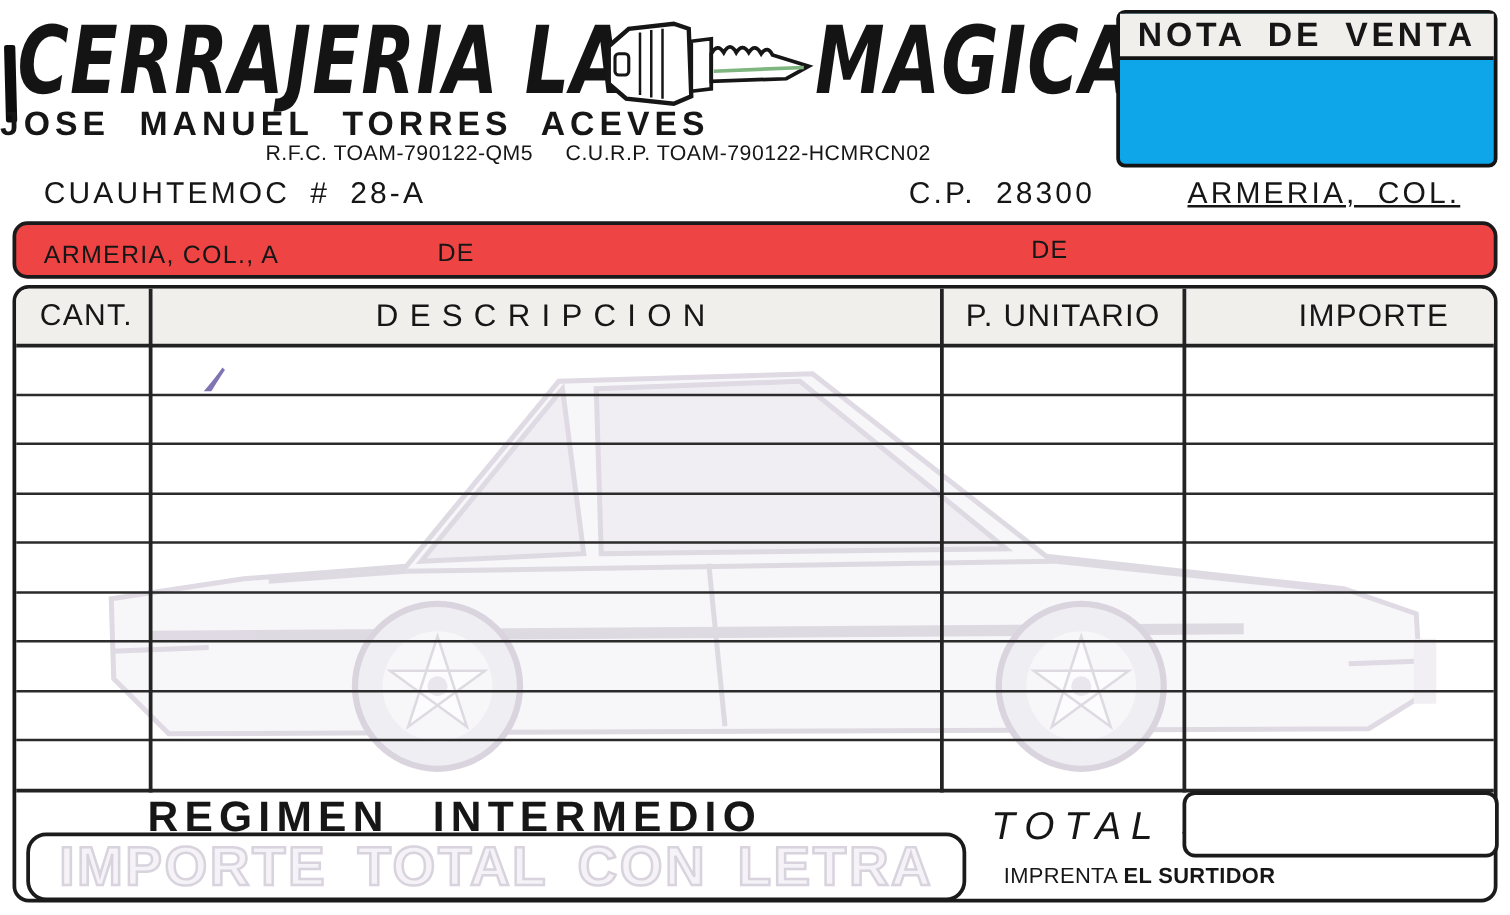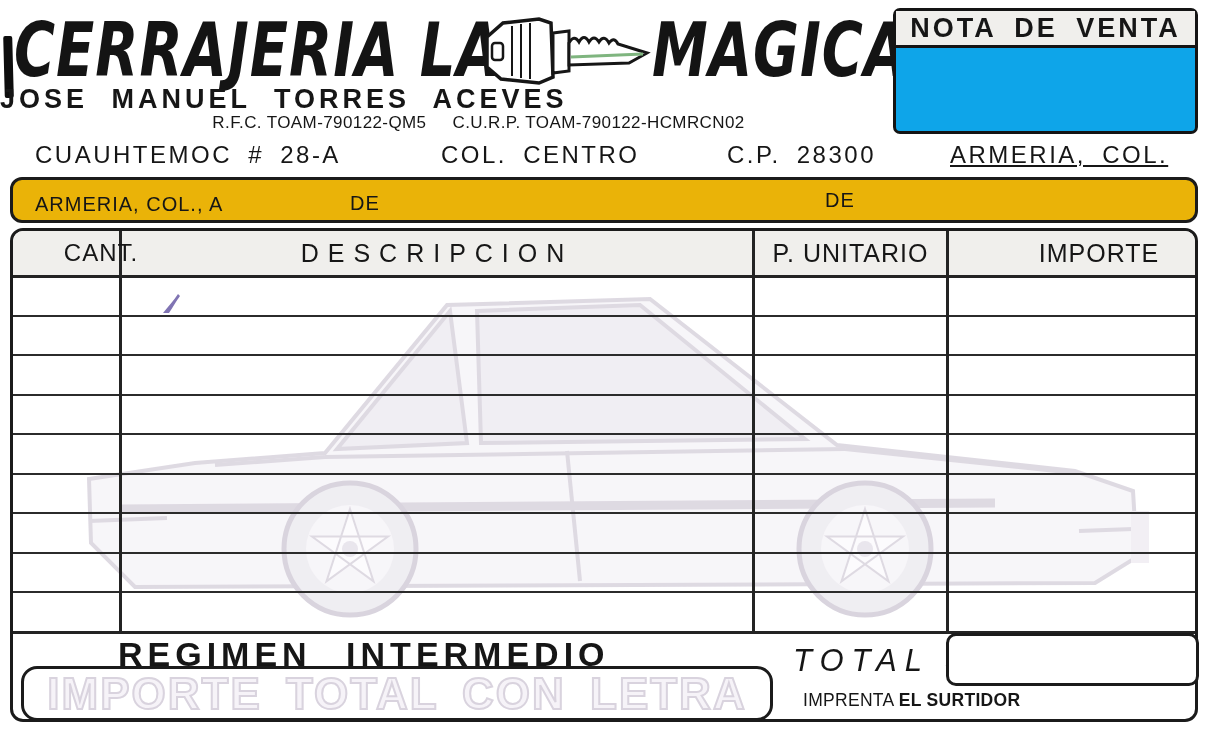--- a/index.html
+++ b/index.html
@@ -27,30 +27,30 @@
 
   .nota-box{position:absolute;left:893px;top:8px;width:305px;height:126px;border:3px solid #141414;border-radius:7px;background:#0ea5e9;}
   .nota-title{height:37px;border-bottom:3px solid #141414;background:var(--header-fill);display:flex;align-items:center;justify-content:center;
               font-size:27px;font-weight:bold;letter-spacing:3px;word-spacing:8px;white-space:nowrap;}
   .nota-folio{height:86px;}
 
   
   .addr{position:absolute;top:141px;font-size:24px;letter-spacing:2.5px;word-spacing:7px;white-space:nowrap;}
 
   
-  .date-box{position:absolute;left:10px;top:177px;width:1188px;height:46px;border:3px solid #1b1b1b;border-radius:12px;background:#eab308;}
+  .date-box{position:absolute;left:10px;top:177px;width:1188px;height:46px;border:3px solid #1b1b1b;border-radius:12px;background:#ef4444;}
   .date-place{position:absolute;left:22px;top:13px;font-size:20px;letter-spacing:1px;}
   .date-de1{position:absolute;left:337px;top:12px;font-size:20px;letter-spacing:1px;}
   .date-de2{position:absolute;left:812px;top:9px;font-size:20px;letter-spacing:1px;}
 
   
   .main-box{position:absolute;left:10px;top:228px;width:1188px;height:494px;border:3px solid #1b1b1b;border-radius:13px;background:#fff;}
   .thead{position:absolute;left:0;top:0;width:100%;height:44px;background:var(--header-fill);border-radius:10px 10px 0 0;z-index:2;}
   .th{position:absolute;top:0;height:44px;display:flex;align-items:center;justify-content:center;font-size:25px;letter-spacing:1px;white-space:nowrap;z-index:3;}
-  .th.cant{left:0;width:112px;font-size:24px;margin-left:32px;}
+  .th.cant{left:0;width:112px;font-size:24px;}
   .th.desc{left:109px;width:630px;letter-spacing:9px;}
   .th.punit{left:742px;width:191px;text-align:right;}
   .th.importe{left:936px;width:300px;}
   .hline{position:absolute;left:0;width:100%;background:#232323;z-index:2;}
   .hline.head-bottom{top:44px;height:3px;}
   .hline.table-bottom{top:400px;height:3px;}
   .row-line{position:absolute;left:0;width:100%;height:2px;background:#2b2b2b;z-index:2;}
   .vline{position:absolute;top:0;width:3px;height:403px;background:#232323;z-index:2;}
   .v1{left:106px;} .v2{left:739px;} .v3{left:933px;}
 
@@ -95,21 +95,20 @@
     <span>R.F.C. TOAM-790122-QM5</span>
     <span>C.U.R.P. TOAM-790122-HCMRCN02</span>
   </div>
 
   <div class="nota-box">
     <div class="nota-title">NOTA DE VENTA</div>
     <div class="nota-folio"></div>
   </div>
 
   <div class="addr" style="left:35px;">CUAUHTEMOC # 28-A</div>
-  <div class="addr" style="left:441px;">COL. CENTRO</div>
   <div class="addr" style="left:727px;">C.P. 28300</div>
   <div class="addr" style="left:950px;text-decoration:underline;">ARMERIA, COL.</div>
 
   <div class="date-box">
     <span class="date-place">ARMERIA, COL., A</span>
     <span class="date-de1">DE</span>
     <span class="date-de2">DE</span>
   </div>
 
   <div class="main-box">

